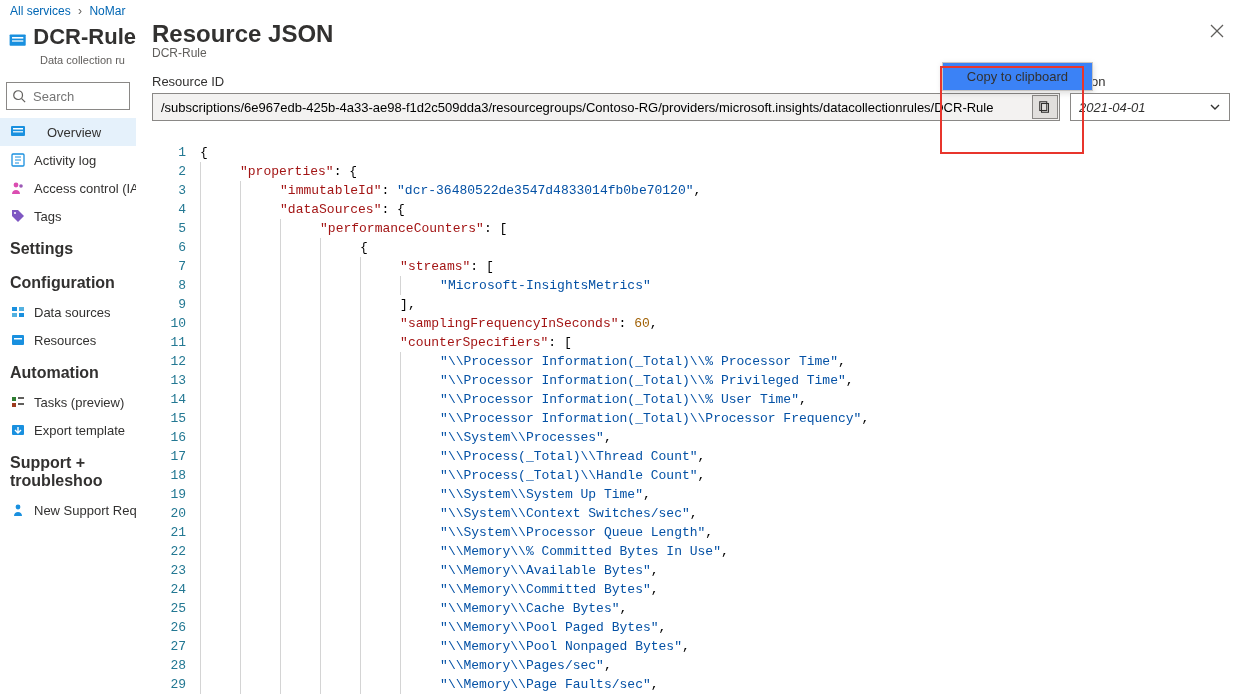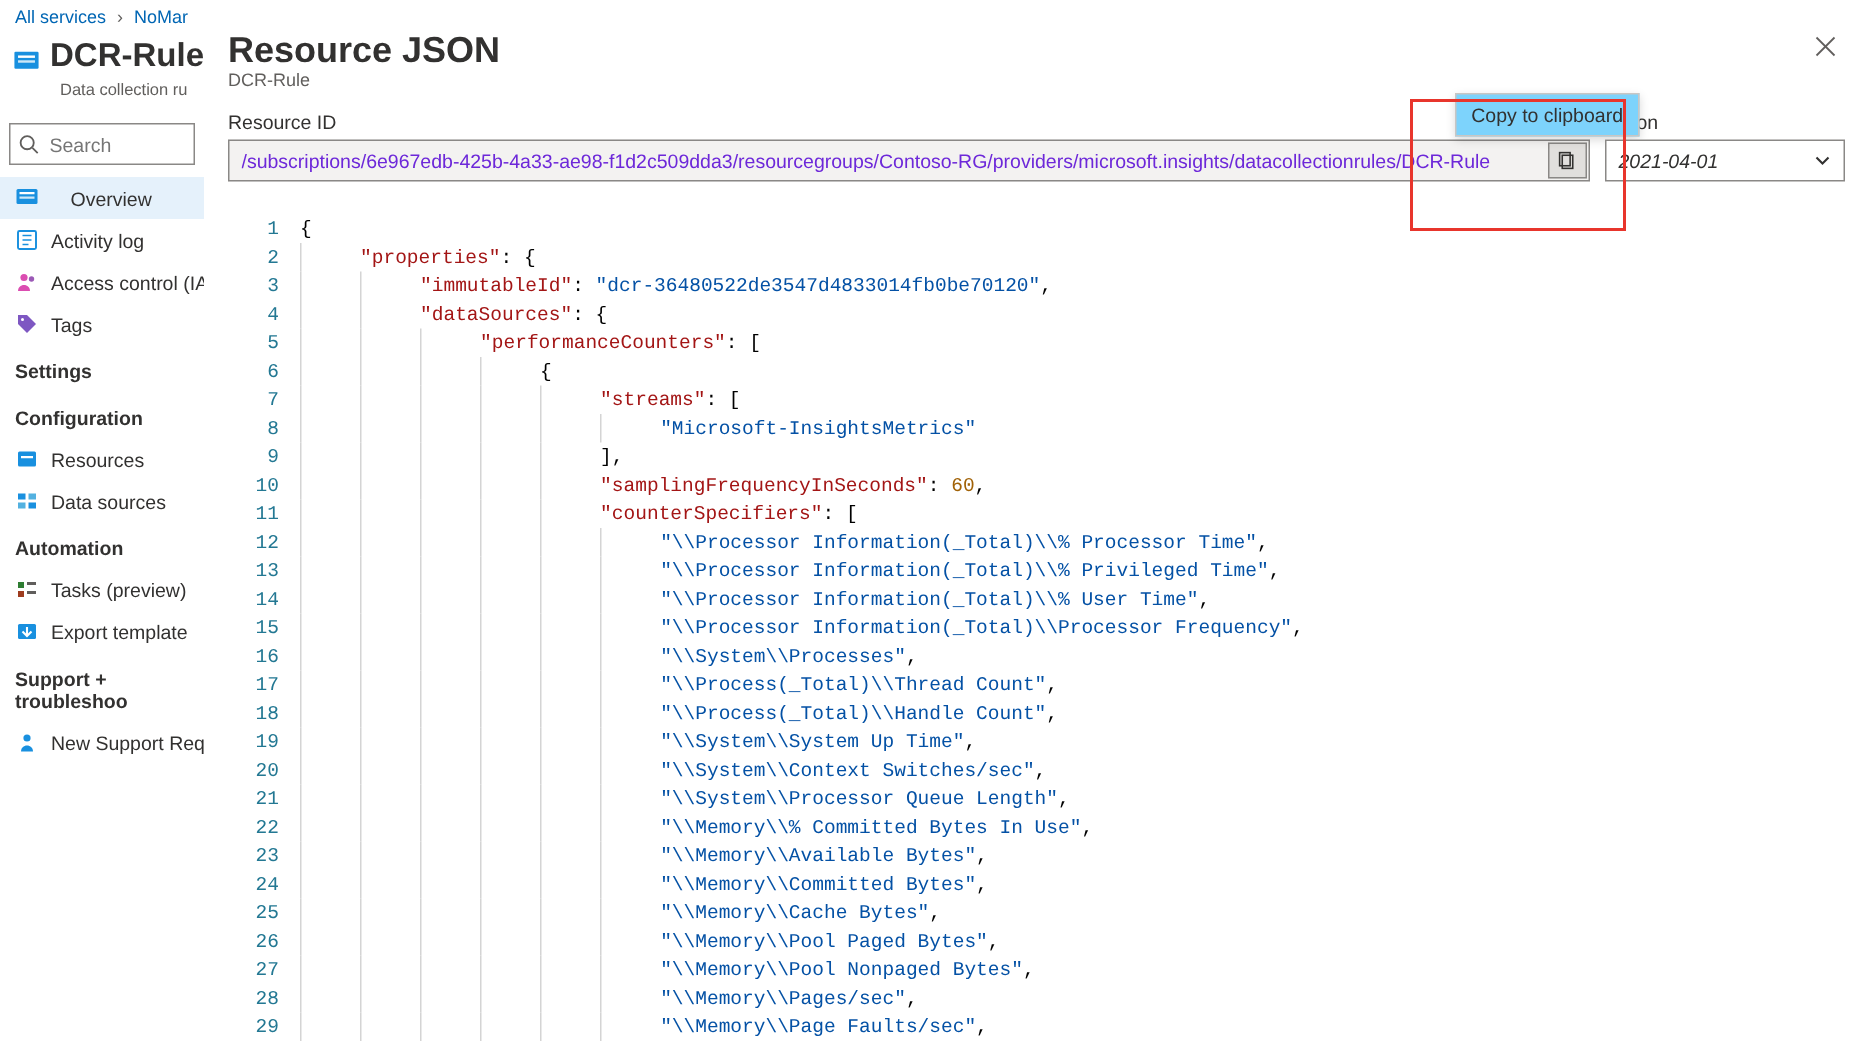--- a/index.html
+++ b/index.html
@@ -19,42 +19,42 @@
   .left-title-row { display: flex; align-items: flex-start; padding: 6px 0 0 8px; }
   .left-title-icon { width: 26px; height: 26px; margin-right: 6px; margin-top: 4px; }
   .left-title-text { font-size: 22px; font-weight: 600; white-space: nowrap; }
   .left-subtitle { font-size: 11px; color: #605e5c; padding: 0 0 10px 40px; white-space: nowrap; }
 
   .search-wrap { margin: 6px 6px 8px 6px; position: relative; }
   .search-wrap input { width: 100%; padding: 4px 1px 4px 26px; border: 1px solid #8a8886; font-size: 13px; height: 28px; }
   .search-wrap .sicon { position: absolute; left: 6px; top: 50%; transform: translateY(-50%); width: 14px; height: 14px; color: #605e5c; }
 
   .nav { flex: 1; overflow: hidden; }
-  .nav-section-label { font-size: 13px; font-weight: 600; padding: 10px 10px 6px 10px; color: #323130; }
+  .nav-section-label { font-size: 16px; font-weight: 600; padding: 10px 10px 6px 10px; color: #323130; }
   .nav-item { display: flex; align-items: center; padding: 6px 10px; cursor: pointer; white-space: nowrap; gap: 8px; }
   .nav-item.selected { background: #e5f1fb; border-left: 0; position: relative; gap: 21px; }
   .nav-item.selected::before { content: ""; position: absolute; right: 0; top: 0; bottom: 0; width: 0; }
   .nav-item .nicon { width: 16px; height: 16px; flex: 0 0 16px; }
 
   
   .blade { flex: 1; display: flex; flex-direction: column; padding: 0 16px 0 16px; position: relative; }
   .blade-headrow { display: flex; align-items: flex-start; justify-content: space-between; padding-top: 2px; }
   .blade-title { font-size: 24px; font-weight: 700; }
   .blade-sub { font-size: 12px; color: #605e5c; margin-top: -2px; }
   .blade-close { font-size: 16px; color: #605e5c; cursor: pointer; padding: 4px 6px; }
 
   .field-row { display: flex; align-items: flex-end; gap: 10px; margin-top: 14px; }
   .field { display: flex; flex-direction: column; }
   .field-label { font-size: 13px; margin-bottom: 4px; }
   .field.resource-id { flex: 1; }
   .rid-wrap { position: relative; display: flex; }
-  .rid-input { flex: 1; height: 28px; border: 1px solid #8a8886; background: #f3f2f1; color: #6d28d9; padding: 0 34px 0 8px; font-size: 13px; }
+  .rid-input { flex: 1; height: 28px; border: 1px solid #8a8886; background: #f3f2f1; color: #000000; padding: 0 34px 0 8px; font-size: 13px; }
   .copy-btn { position: absolute; right: 2px; top: 2px; bottom: 2px; width: 26px; display: flex; align-items: center; justify-content: center; background: #e1dfdd; border: 1px solid #8a8886; cursor: pointer; }
   .copy-btn svg { width: 14px; height: 14px; }
-  .tooltip { position: absolute; top: -34px; right: -36px; background: #7dd3fc; border: 1px solid #c8c6c4; padding: 6px 10px; font-size: 13px; white-space: nowrap; box-shadow: 0 2px 6px rgba(0,0,0,.15); }
+  .tooltip { position: absolute; top: -34px; right: -36px; background: #3b82f6; border: 1px solid #c8c6c4; padding: 6px 24px; font-size: 13px; white-space: nowrap; box-shadow: 0 2px 6px rgba(0,0,0,.15); }
 
   .field.apiver { width: 160px; }
   .apiver-select { height: 28px; border: 1px solid #8a8886; background: #fff; padding: 0 28px 0 8px; font-size: 13px; position: relative; display: flex; align-items: center; cursor: pointer; font-style: italic; }
   .apiver-select .chev { position: absolute; right: 8px; top: 50%; transform: translateY(-50%); }
 
   .highlight-box { position: absolute; border: 2px solid #e8352c; pointer-events: none; }
 
   
   .editor { flex: 1; margin-top: 18px; border-top: 0; display: flex; overflow: hidden; font-family: Consolas, "Courier New", monospace; font-size: 13px; line-height: 19px; }
   .gutter { width: 48px; text-align: right; color: #237893; padding: 4px 14px 4px 0; background: #fff; user-select: none; }
@@ -133,33 +133,33 @@
             <circle cx="5" cy="5" r="1" fill="#fff"></circle>
           </svg>
         <span>Tags</span>
       </div>
 
       <div class="nav-section-label">Settings</div>
 
       <div class="nav-section-label">Configuration</div>
       <div class="nav-item">
         <svg class="nicon" viewBox="0 0 16 16">
-            <rect x="2" y="3" width="12" height="10" rx="1" fill="#1990df"></rect>
-            <rect x="4" y="6" width="8" height="1.5" fill="#fff"></rect>
-          </svg>
-        <span>Resources</span>
-      </div>
-      <div class="nav-item">
-        <svg class="nicon" viewBox="0 0 16 16">
             <rect x="2" y="3" width="5" height="4" fill="#1990df"></rect>
             <rect x="9" y="3" width="5" height="4" fill="#53b1e0"></rect>
             <rect x="2" y="9" width="5" height="4" fill="#53b1e0"></rect>
             <rect x="9" y="9" width="5" height="4" fill="#1990df"></rect>
           </svg>
         <span>Data sources</span>
+      </div>
+      <div class="nav-item">
+        <svg class="nicon" viewBox="0 0 16 16">
+            <rect x="2" y="3" width="12" height="10" rx="1" fill="#1990df"></rect>
+            <rect x="4" y="6" width="8" height="1.5" fill="#fff"></rect>
+          </svg>
+        <span>Resources</span>
       </div>
 
       <div class="nav-section-label">Automation</div>
       <div class="nav-item">
         <svg class="nicon" viewBox="0 0 16 16">
             <rect x="2" y="3" width="4" height="4" fill="#2e7d32"></rect>
             <rect x="2" y="9" width="4" height="4" fill="#9e3c1f"></rect>
             <rect x="8" y="3" width="6" height="2" fill="#605e5c"></rect>
             <rect x="8" y="9" width="6" height="2" fill="#605e5c"></rect>
           </svg>

